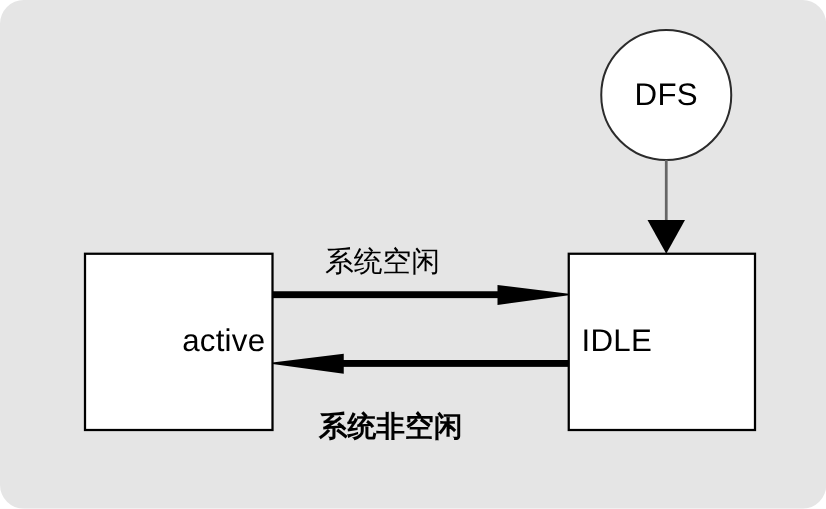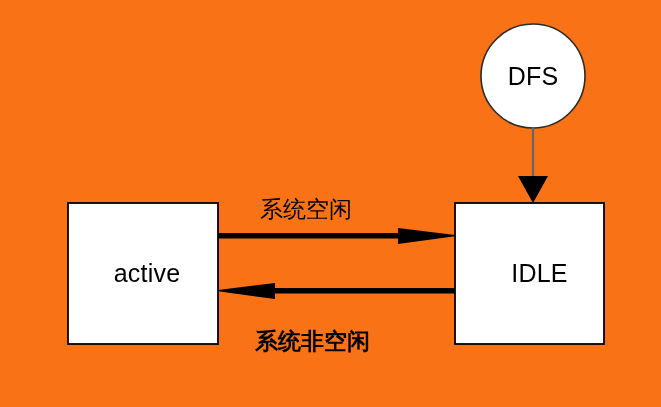--- a/index.html
+++ b/index.html
@@ -4,23 +4,24 @@
 <style>
   html, body {
     margin: 0;
     padding: 0;
     background: #ffffff;
   }
   #canvas {
     position: relative;
     width: 661px;
     height: 407px;
-    background: #f97316;
+    background: #e5e5e5;
     overflow: hidden;
     font-family: "Liberation Sans", "DejaVu Sans", sans-serif;
+    border-radius: 19px;
   }
   #diagram-svg {
     position: absolute;
     left: 0;
     top: 0;
     width: 661px;
     height: 407px;
   }
   .node-label {
     position: absolute;
@@ -66,21 +67,21 @@
 
     <rect x="218" y="233" width="182" height="5.5" fill="#000000"></rect>
     <polygon points="398,228 398,244 455,236.2 455,235" fill="#000000"></polygon>
 
     <rect x="273" y="288" width="182" height="5.5" fill="#000000"></rect>
     <polygon points="275,283 275,299 218,291.2 218,290" fill="#000000"></polygon>
   </svg>
 
   <div class="node-label circle-label" style="left:481px; top:56px; width:104px; height:40px;">DFS</div>
 
-  <div class="node-label box-label" style="left:68px; top:253px; width:158px; height:40px;">active</div>
+  <div class="node-label box-label" style="left:68px; top:253px; width:158px; height:40px;padding-left:32px;">active</div>
 
-  <div class="node-label box-label" style="left:480px; top:253px; width:119px; height:40px;">IDLE</div>
+  <div class="node-label box-label" style="left:434px; top:253px; width:119px; height:40px;">IDLE</div>
 
   <div class="edge-label" style="left:260px; top:198px;">系统空闲</div>
 
   <div class="edge-label" style="left:255px; top:330px;font-weight:bold;">系统非空闲</div>
 
 </div>
 
 </body></html>

